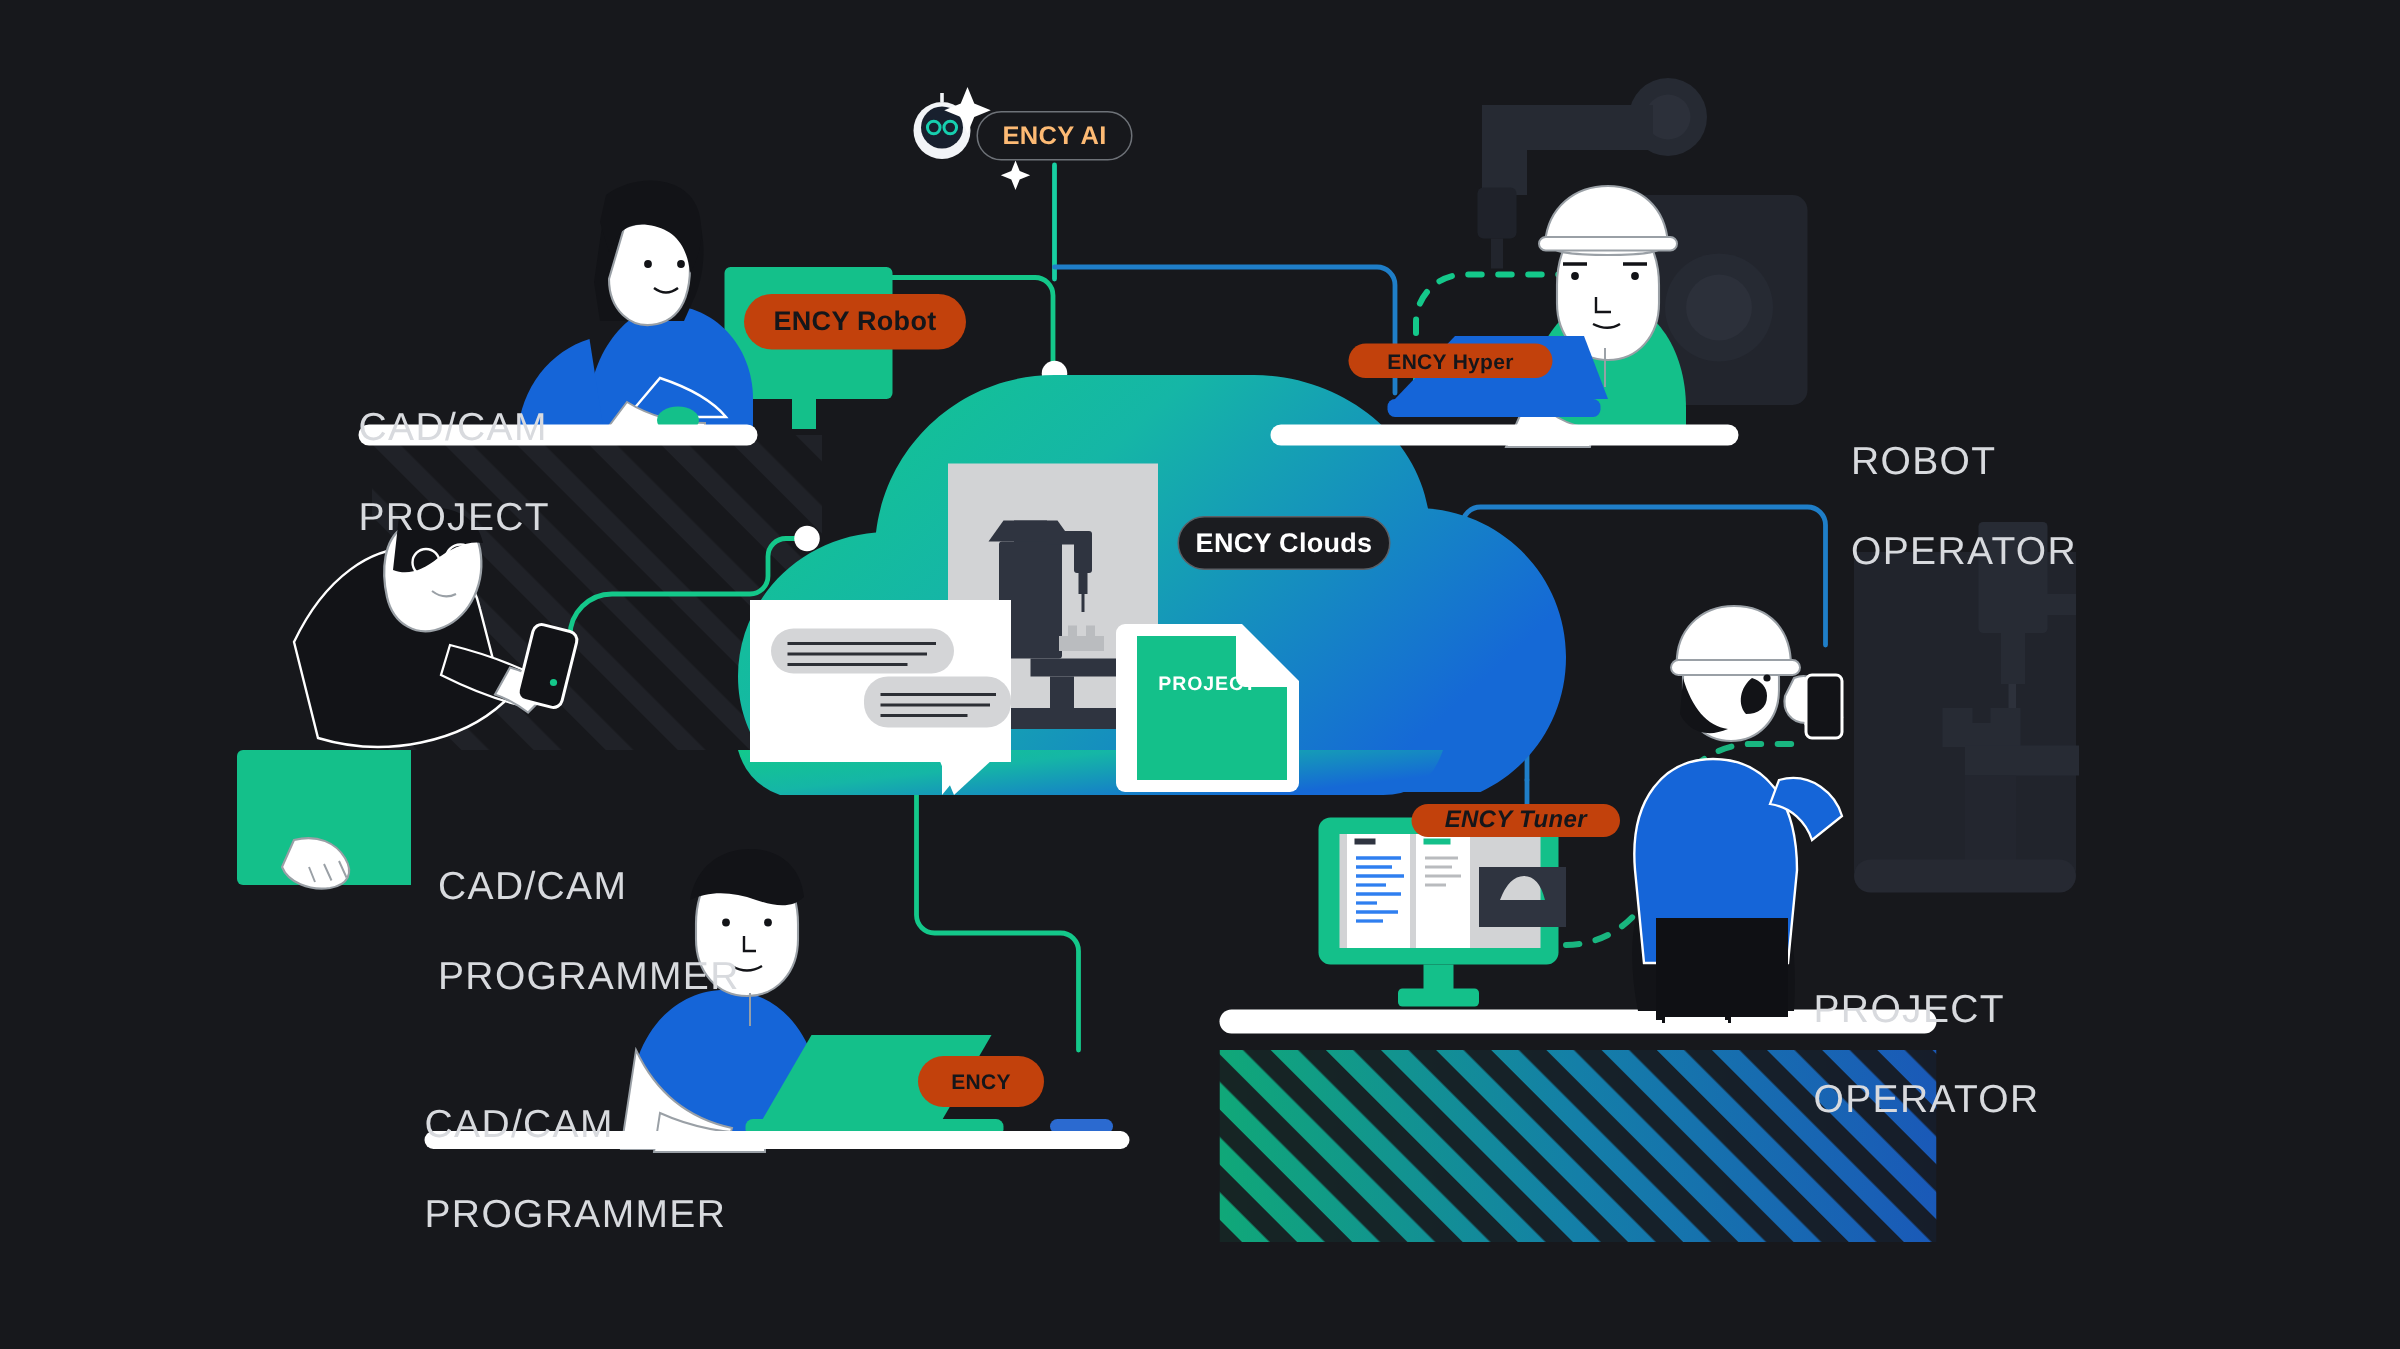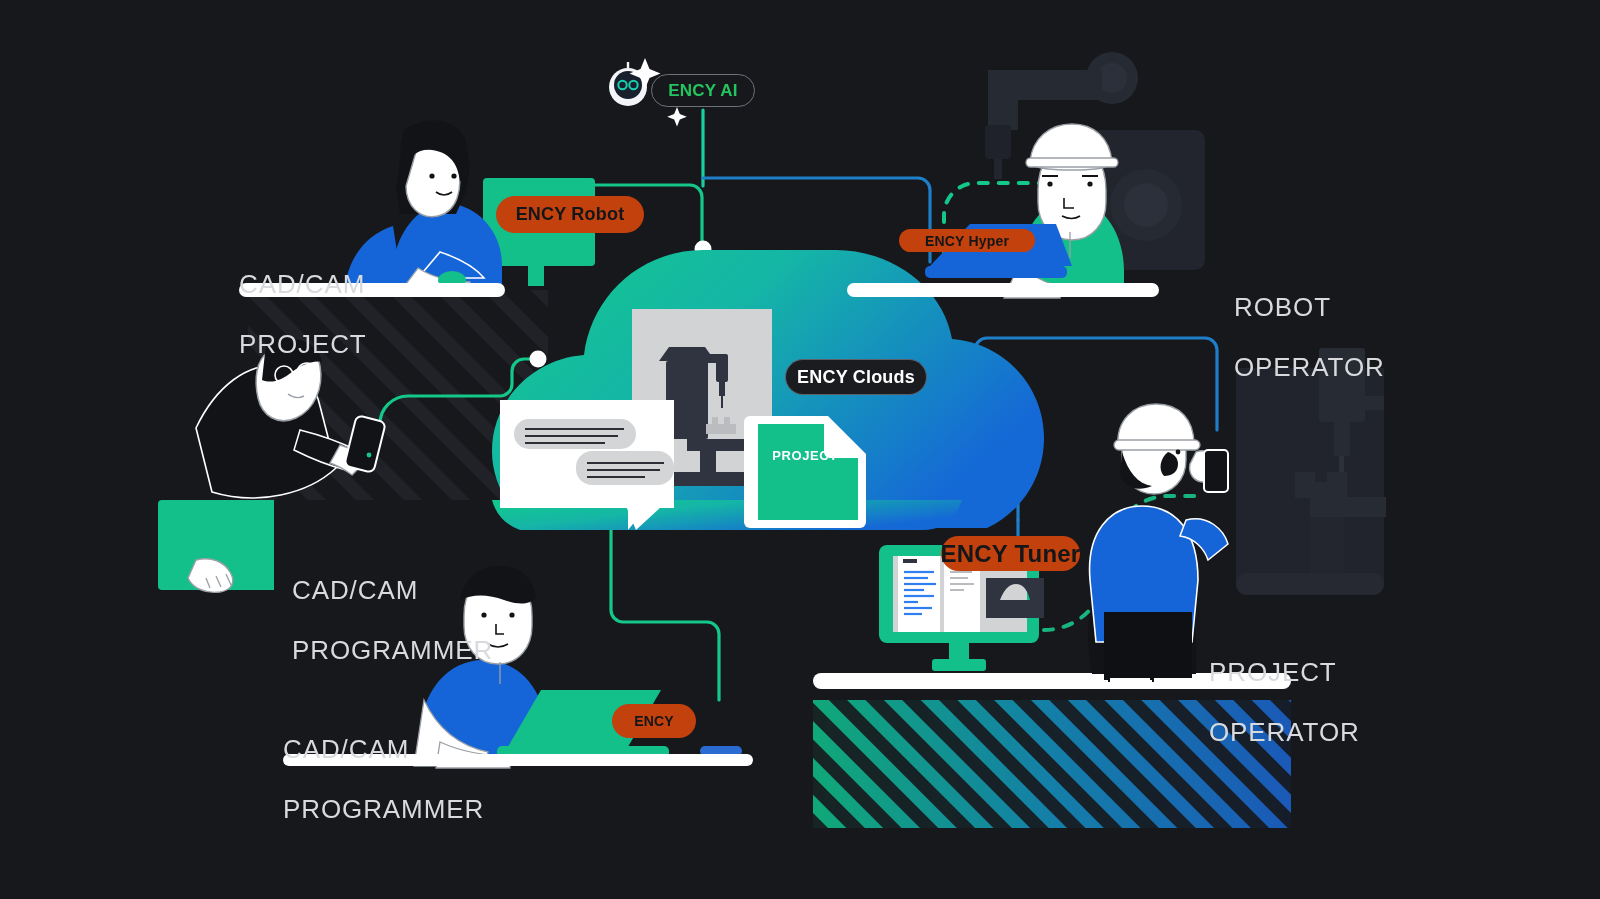--- a/index.html
+++ b/index.html
@@ -7,21 +7,21 @@
   #stage{position:relative;width:1600px;height:899px;background:#17181c;}
   svg#scene{position:absolute;inset:0;width:1600px;height:899px;display:block;}
 
   .role-label{position:absolute;color:#d8dade;font-size:26px;line-height:1.16;letter-spacing:.9px;font-family:"Liberation Sans",sans-serif;white-space:pre-line;font-weight:400;}
 
   .pill{position:absolute;display:flex;align-items:center;justify-content:center;
         border-radius:999px;font-weight:bold;letter-spacing:.2px;
         font-family:"Liberation Sans",sans-serif;white-space:nowrap;}
   .pill-light{background:#c2410c;color:#15161a;}
   .pill-dark{background:#1b1c20;color:#ffffff;border:1.5px solid #5d6066;}
-  .pill-outline{background:#17181c;color:#22c55e;border:1.5px solid #6e7278;}
+  .pill-outline{background:#17181c;color:#fdba74;border:1.5px solid #6e7278;}
 </style>
 </head>
 <body>
 
 <div id="stage">
 
   <svg id="scene" viewBox="0 0 1600 899">
     <defs>
       <linearGradient id="cloudGrad" x1="0" y1="0" x2="1" y2="0.55">
         <stop offset="0%" stop-color="#12c98c"></stop>
@@ -329,19 +329,19 @@
     <div>CAD/CAM</div>
     <div>PROGRAMMER</div>
   </div>
 
   <div class="pill pill-outline" style="left:651px;top:74px;width:102px;height:31px;font-size:17px;">ENCY AI</div>
 
   <div class="pill pill-light" style="left:496px;top:196px;width:148px;height:37px;font-size:18px;">ENCY Robot</div>
 
   <div class="pill pill-light" style="left:899px;top:229px;width:136px;height:23px;font-size:14px;">ENCY Hyper</div>
 
-  <div class="pill pill-dark" style="left:785px;top:344px;width:140px;height:34px;font-size:18px;margin-top:15px;">ENCY Clouds</div>
-
-  <div class="pill pill-light" style="left:941px;top:536px;width:139px;height:35px;font-size:24px;">ENCY Tuner</div>
+  <div class="pill pill-dark" style="left:785px;top:344px;width:140px;height:34px;font-size:18px;">ENCY Clouds</div>
+
+  <div class="pill pill-light" style="left:941px;top:536px;width:139px;height:22px;font-size:16px;font-style:italic;">ENCY Tuner</div>
 
   <div class="pill pill-light" style="left:612px;top:704px;width:84px;height:34px;font-size:14px;">ENCY</div>
 
 </div>
 
 </body></html>

